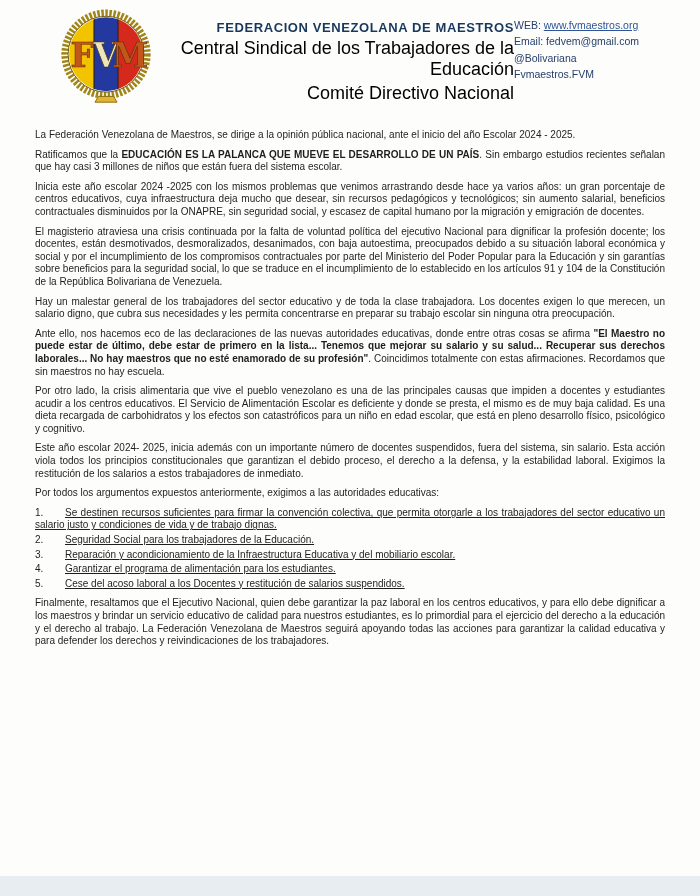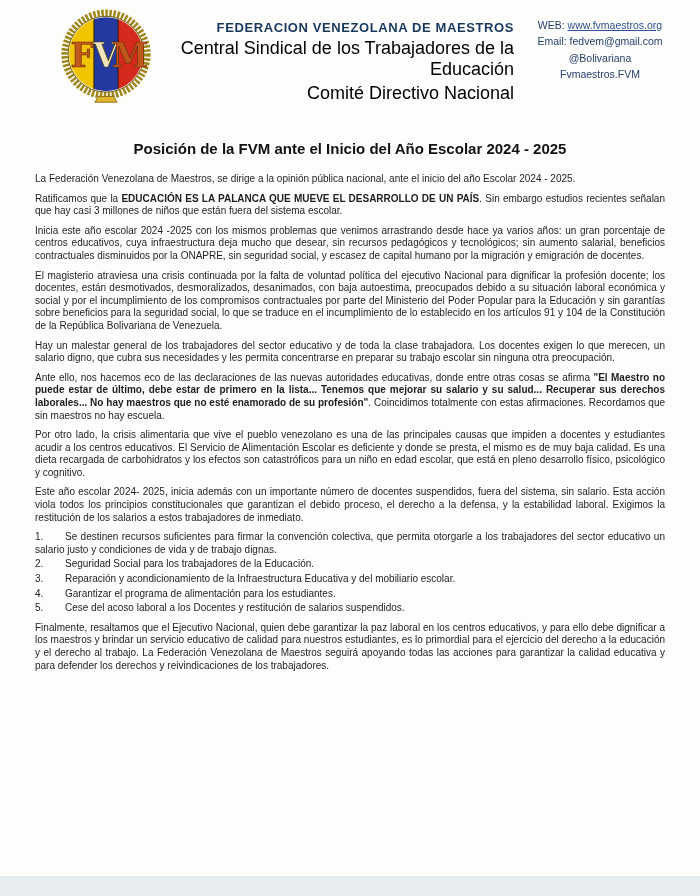--- a/index.html
+++ b/index.html
@@ -33,21 +33,20 @@
     letter-spacing: 0.6px;
     color: #17375d;
   }
   .org-sub {
     font-size: 18px;
     color: #000000;
     margin-top: 3px;
   }
   .contact {
     flex: 0 0 172px;
-    text-align: center;
     font-size: 10.5px;
     color: #253e6b;
     padding-top: 8px;
     line-height: 1.55;
   }
   .contact a {
     color: #2e5496;
     text-decoration: underline;
     cursor: pointer;
   }
@@ -65,21 +64,21 @@
   .doc-body {
     margin: 16px 35px 0 35px;
     font-size: 10px;
     line-height: 1.26;
     text-align: justify;
   }
   .doc-body p { margin: 0 0 7px 0; }
   .doc-body p.last { margin-bottom: 0; }
   .b { font-weight: bold; }
 
-  .demands { counter-reset: demand; margin: 0 0 7px 0; }
+  .demands { counter-reset: demand; margin: 0 0 7px 0; text-decoration: underline; }
   .demand { margin: 0 0 2px 0; text-align: justify; }
   .demand::before {
     counter-increment: demand;
     content: counter(demand) ".";
     display: inline-block;
     width: 30px;
   }
 
   .bottom-strip {
     position: absolute;
@@ -131,39 +130,39 @@
     </div>
 
     <div class="contact">
       <div><span>WEB: </span><a>www.fvmaestros.org</a></div>
       <div>Email: fedvem@gmail.com</div>
       <div>@Bolivariana</div>
       <div>Fvmaestros.FVM</div>
     </div>
   </div>
 
-  <div class="doc-title">Posición de la FVM ante el Inicio del Año Escolar 2024 - 2025</div>
 
   <div class="doc-body">
     <p>La Federación Venezolana de Maestros, se dirige a la opinión pública nacional, ante el inicio del año Escolar 2024 - 2025.</p>
 
     <p><span>Ratificamos que la </span><span class="b">EDUCACIÓN ES LA PALANCA QUE MUEVE EL DESARROLLO DE UN PAÍS</span><span>. Sin embargo estudios recientes señalan que hay casi 3 millones de niños que están fuera del sistema escolar.</span></p>
 
     <p>Inicia este año escolar 2024 -2025 con los mismos problemas que venimos arrastrando desde hace ya varios años: un gran porcentaje de centros educativos, cuya infraestructura deja mucho que desear, sin recursos pedagógicos y tecnológicos; sin aumento salarial, beneficios contractuales disminuidos por la ONAPRE, sin seguridad social, y escasez de capital humano por la migración y emigración de docentes.</p>
 
     <p>El magisterio atraviesa una crisis continuada por la falta de voluntad política del ejecutivo Nacional para dignificar la profesión docente; los docentes, están desmotivados, desmoralizados, desanimados, con baja autoestima, preocupados debido a su situación laboral económica y social y por el incumplimiento de los compromisos contractuales por parte del Ministerio del Poder Popular para la Educación y sin garantías sobre beneficios para la seguridad social, lo que se traduce en el incumplimiento de lo establecido en los artículos 91 y 104 de la Constitución de la República Bolivariana de Venezuela.</p>
 
     <p>Hay un malestar general de los trabajadores del sector educativo y de toda la clase trabajadora.  Los docentes exigen lo que merecen, un salario digno, que cubra sus necesidades y les permita concentrarse en preparar su trabajo escolar sin ninguna otra preocupación.</p>
 
     <p><span>Ante ello, nos hacemos eco de las declaraciones de las nuevas autoridades educativas, donde entre otras cosas se afirma </span><span class="b">"El Maestro no puede estar de último, debe estar de primero en la lista... Tenemos que mejorar su salario y su salud... Recuperar sus derechos laborales... No hay maestros que no esté enamorado de su profesión"</span><span>. Coincidimos totalmente con estas afirmaciones. Recordamos que sin maestros no hay escuela.</span></p>
 
     <p>Por otro lado, la crisis alimentaria que vive el pueblo venezolano es una de las principales causas que impiden a docentes y estudiantes acudir a los centros educativos. El Servicio de Alimentación Escolar es deficiente y donde se presta, el mismo es de muy baja calidad. Es una dieta recargada de carbohidratos y los efectos son catastróficos para un niño en edad escolar, que está en pleno desarrollo físico, psicológico y cognitivo.</p>
 
     <p>Este año escolar 2024- 2025, inicia además con un importante número de docentes suspendidos, fuera del sistema, sin salario. Esta acción viola todos los principios constitucionales que garantizan el debido proceso, el derecho a la defensa, y la estabilidad laboral. Exigimos la restitución de los salarios a estos trabajadores de inmediato.</p>
 
+    <p>Por todos los argumentos expuestos anteriormente, exigimos a las autoridades educativas:</p>
 
     <div class="demands">
       <div class="demand">Se destinen recursos suficientes para firmar la convención colectiva, que permita otorgarle a los trabajadores del sector educativo un salario justo y condiciones de vida y de trabajo dignas.</div>
       <div class="demand">Seguridad Social para los trabajadores de la Educación.</div>
       <div class="demand">Reparación y acondicionamiento de la Infraestructura Educativa y del mobiliario escolar.</div>
       <div class="demand">Garantizar el programa de alimentación para los estudiantes.</div>
       <div class="demand">Cese del acoso laboral a los Docentes y restitución de salarios suspendidos.</div>
     </div>
 
     <p class="last">Finalmente, resaltamos que el Ejecutivo Nacional, quien debe garantizar la paz laboral en los centros educativos, y para ello debe dignificar a los maestros y brindar un servicio educativo de calidad para nuestros estudiantes, es lo primordial para el ejercicio del derecho a la educación y el derecho al trabajo. La Federación Venezolana de Maestros seguirá apoyando todas las acciones para garantizar la calidad educativa y para defender los derechos y reivindicaciones de los trabajadores.</p>

